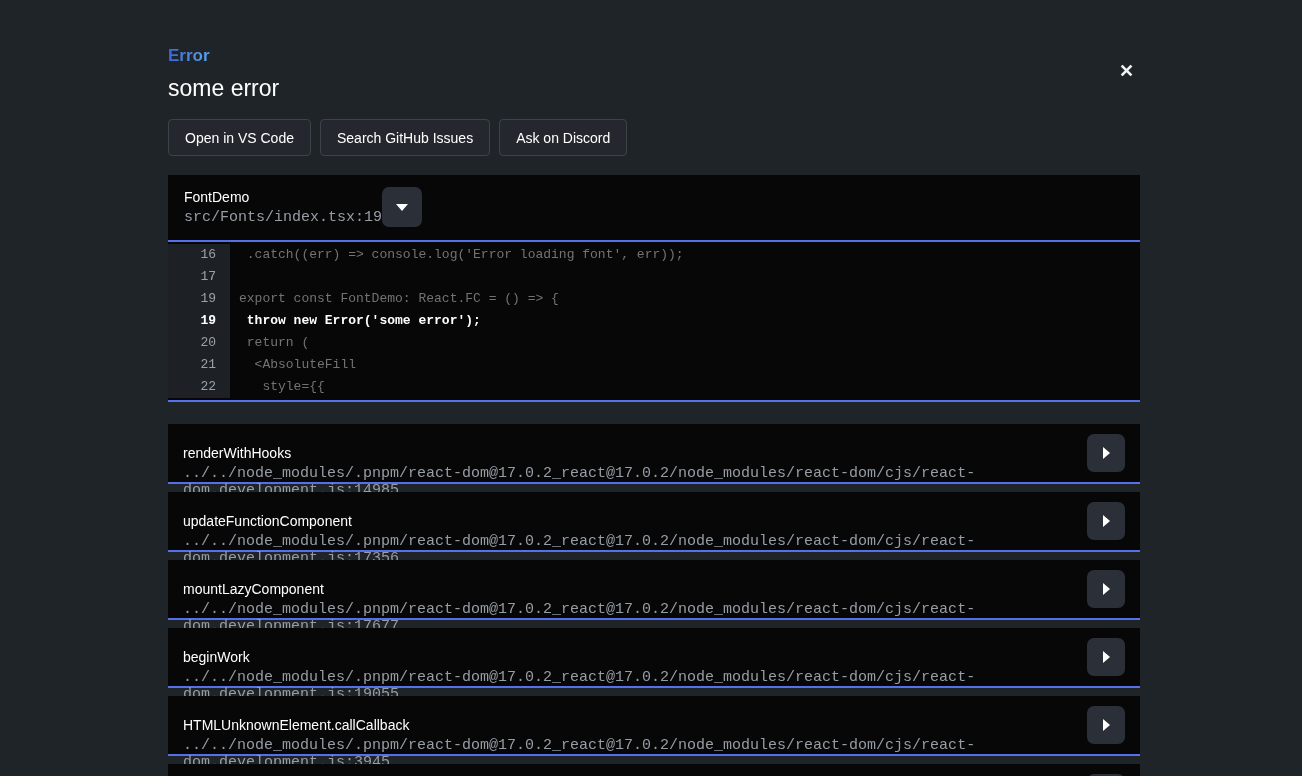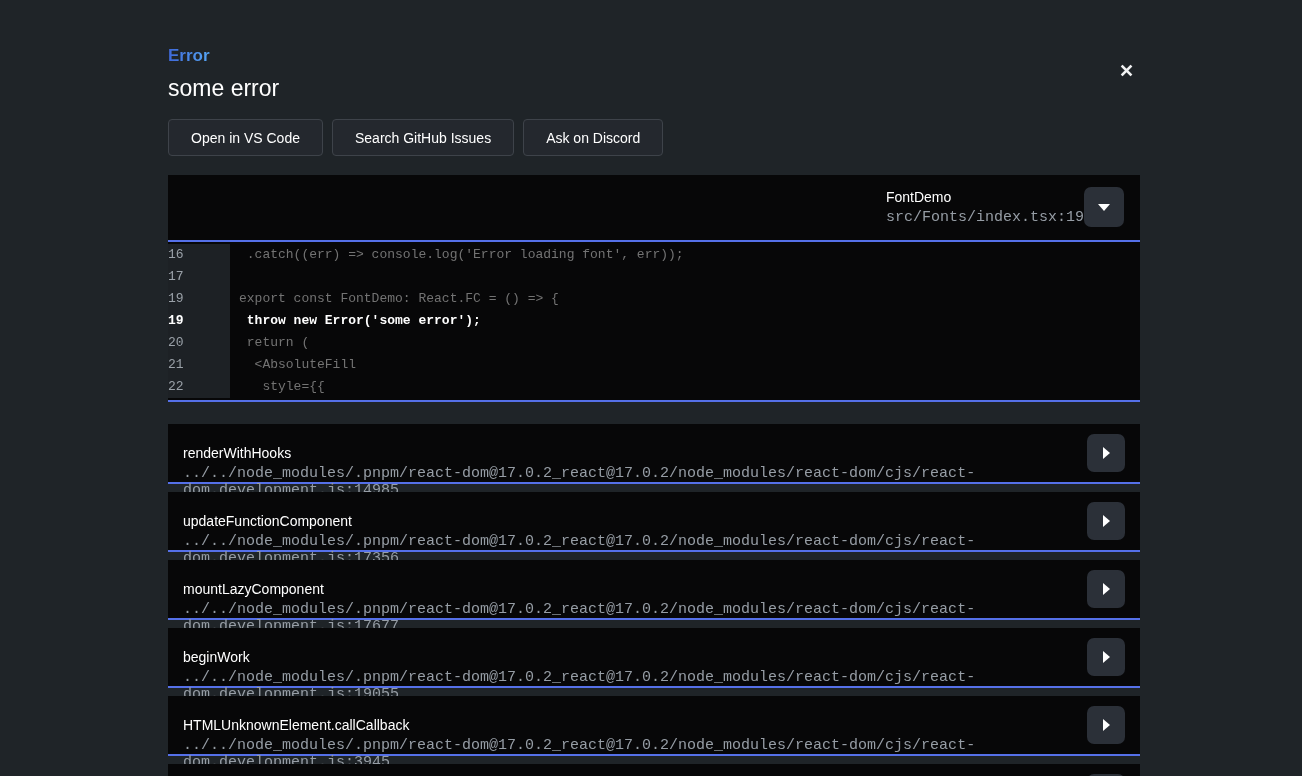--- a/index.html
+++ b/index.html
@@ -49,35 +49,35 @@
   }
   
   .actions { margin-top: 17px; display: flex; gap: 9px; }
   .action-btn {
     background: #24282e;
     border: 1px solid #3e434a;
     border-radius: 4px;
     color: #fff;
     font-family: "Liberation Sans", sans-serif;
     font-size: 14px;
-    padding: 9px 22px;
+    padding: 9px 16px;
     height: 37px;
     cursor: pointer;
     white-space: nowrap;
   }
   
   .card {
     background: #070708;
     border-bottom: 2px solid #5570e8;
   }
   .code-card { margin-top: 19px; }
   .code-card-header {
     display: flex;
     align-items: center;
-    justify-content: flex-end;
+    justify-content: flex-start;
     padding: 12px 16px 13px 16px;
     border-bottom: 2px solid #5570e8;
   }
   .frame-fn {
     font-size: 14px;
     color: #fff;
   }
   .frame-loc {
     margin-top: 4px;
     font-family: "Liberation Mono", monospace;
@@ -108,20 +108,21 @@
     border-bottom: 6px solid transparent;
     border-left: 7px solid #fff;
   }
   
   .code-lines { padding: 2px 0; }
   .code-line { display: flex; height: 22px; line-height: 22px; }
   .code-line .gutter {
     flex: none;
     width: 62px;
     background: #1d2125;
+    text-align: right;
     padding-right: 14px;
     font-family: "Liberation Mono", monospace;
     font-size: 13px;
     color: #9aa1a8;
   }
   .code-line .code {
     padding-left: 9px;
     font-family: "Liberation Mono", monospace;
     font-size: 13px;
     color: #737373;

